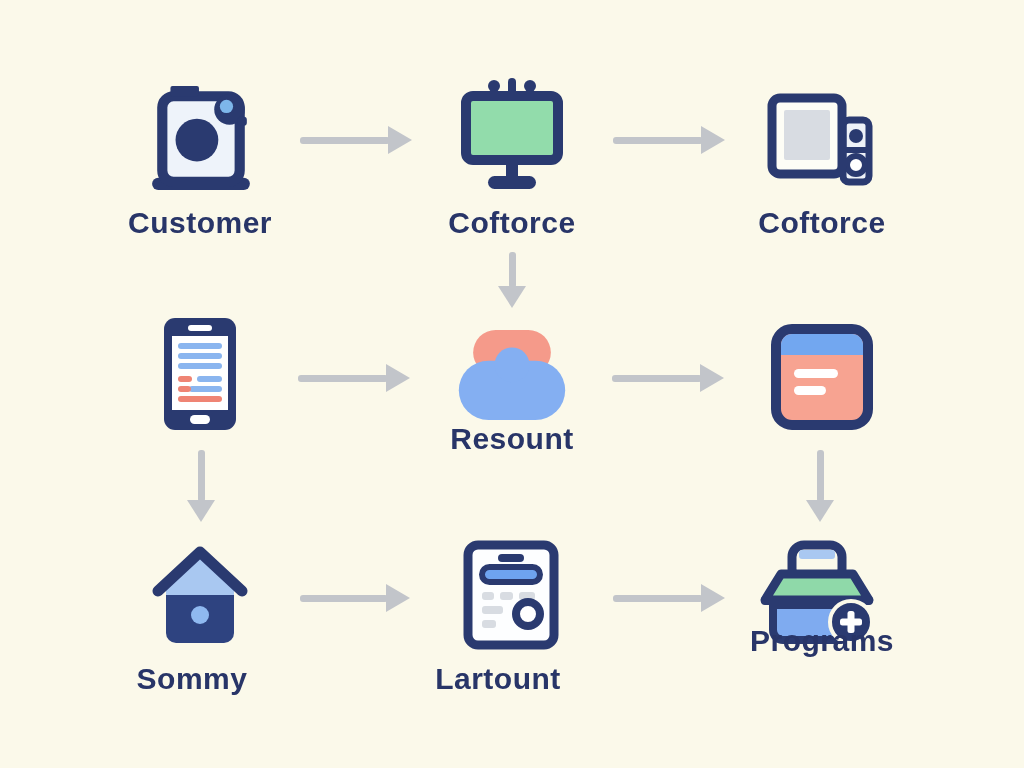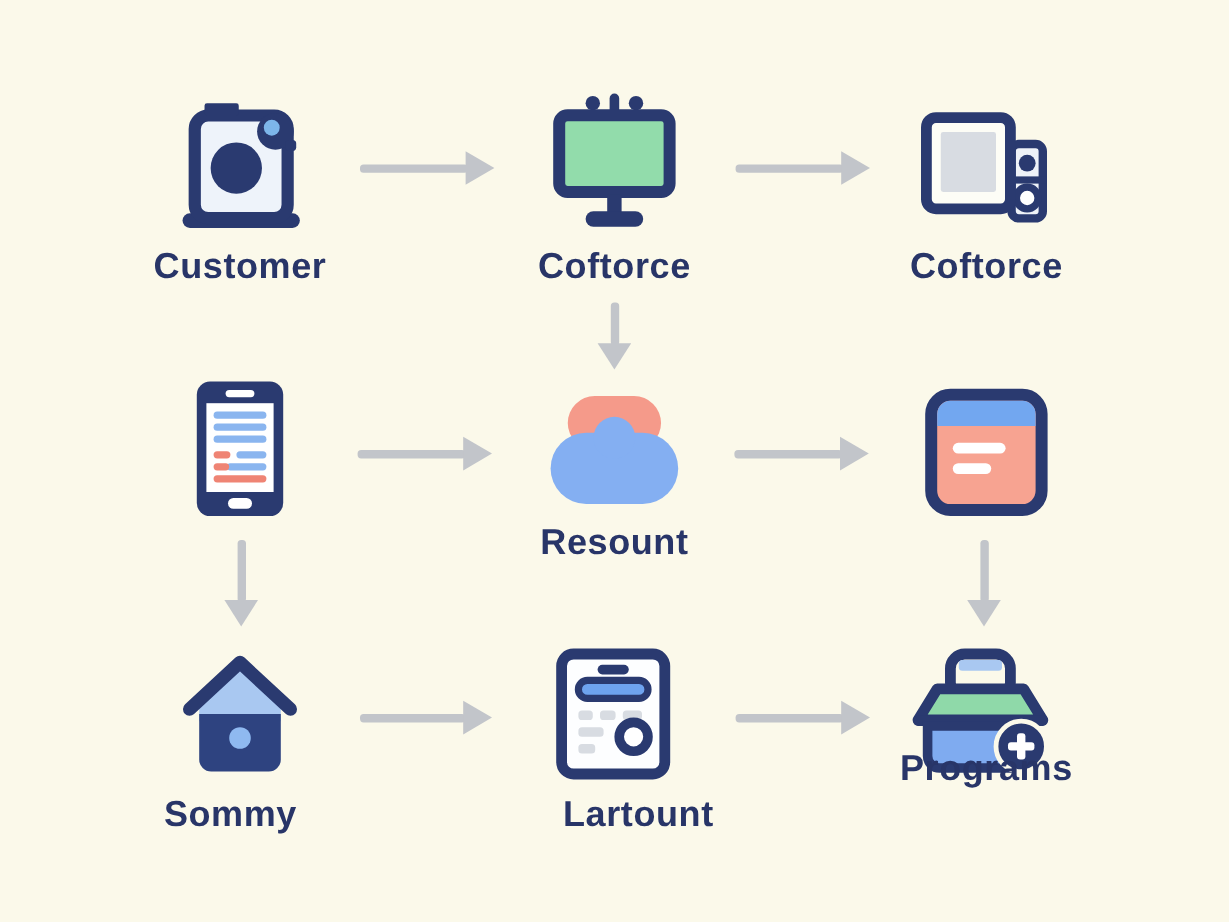--- a/index.html
+++ b/index.html
@@ -128,21 +128,21 @@
   </div>
 
   <div class="node">
     <div class="icon" style="left:458px;top:330px">
       <svg width="108" height="90" viewBox="0 0 104 88">
         <rect x="14" y="0" width="76" height="44" rx="22" fill="#f59a8a"></rect>
         <rect x="0" y="30" width="104" height="58" rx="29" fill="#84aff2"></rect>
         <circle cx="52" cy="34" r="17" fill="#84aff2"></circle>
       </svg>
     </div>
-    <div class="label" style="left:352px;top:436px">Resount</div>
+    <div class="label" style="left:352px;top:422px">Resount</div>
   </div>
 
   <div class="node">
     <div class="icon" style="left:770px;top:322px">
       <svg width="104" height="110" viewBox="0 0 104 108">
         <rect x="6" y="6" width="92" height="96" rx="16" fill="#f7a391" stroke="#2a3a70" stroke-width="10"></rect>
         <path d="M22,11 h60 a11,11 0 0 1 11,11 v10 h-82 v-10 a11,11 0 0 1 11,-11 z" fill="#72a7f0"></path>
         <rect x="24" y="46" width="44" height="9" rx="4.5" fill="#ffffff"></rect>
         <rect x="24" y="63" width="32" height="9" rx="4.5" fill="#ffffff"></rect>
       </svg>
@@ -186,21 +186,21 @@
         <rect x="36" y="14" width="26" height="8" rx="4" fill="#2a3a70"></rect>
         <rect x="20" y="27" width="58" height="15" rx="7.5" fill="#6ea3ef" stroke="#2a3a70" stroke-width="6"></rect>
         <rect x="20" y="52" width="12" height="8" rx="3" fill="#d8dce2"></rect>
         <rect x="38" y="52" width="13" height="8" rx="3" fill="#d8dce2"></rect>
         <rect x="57" y="52" width="16" height="8" rx="3" fill="#d8dce2"></rect>
         <rect x="20" y="66" width="21" height="8" rx="3" fill="#d8dce2"></rect>
         <rect x="20" y="80" width="14" height="8" rx="3" fill="#d8dce2"></rect>
         <circle cx="66" cy="74" r="12" fill="#ffffff" stroke="#2a3a70" stroke-width="8"></circle>
       </svg>
     </div>
-    <div class="label" style="left:372px;top:662px">Lartount</div>
+    <div class="label" style="left:338px;top:662px">Lartount</div>
   </div>
 
   <div class="node">
     <div class="icon" style="left:750px;top:538px">
       <svg width="134" height="112" viewBox="0 0 132 112">
         <rect x="41" y="7" width="50" height="36" rx="12" fill="#fbf9ea" stroke="#2a3a70" stroke-width="9"></rect>
         <rect x="48" y="12" width="36" height="9" rx="3" fill="#a9c8f1"></rect>
         <polygon points="30,36 102,36 118,62 14,62" fill="#8fd9a9" stroke="#2a3a70" stroke-width="9" stroke-linejoin="round"></polygon>
         <rect x="10" y="58" width="112" height="9" rx="4" fill="#2a3a70"></rect>
         <path d="M22,67 h88 v25 a10,10 0 0 1 -10,10 h-68 a10,10 0 0 1 -10,-10 z" fill="#7fabf0" stroke="#2a3a70" stroke-width="8"></path>

